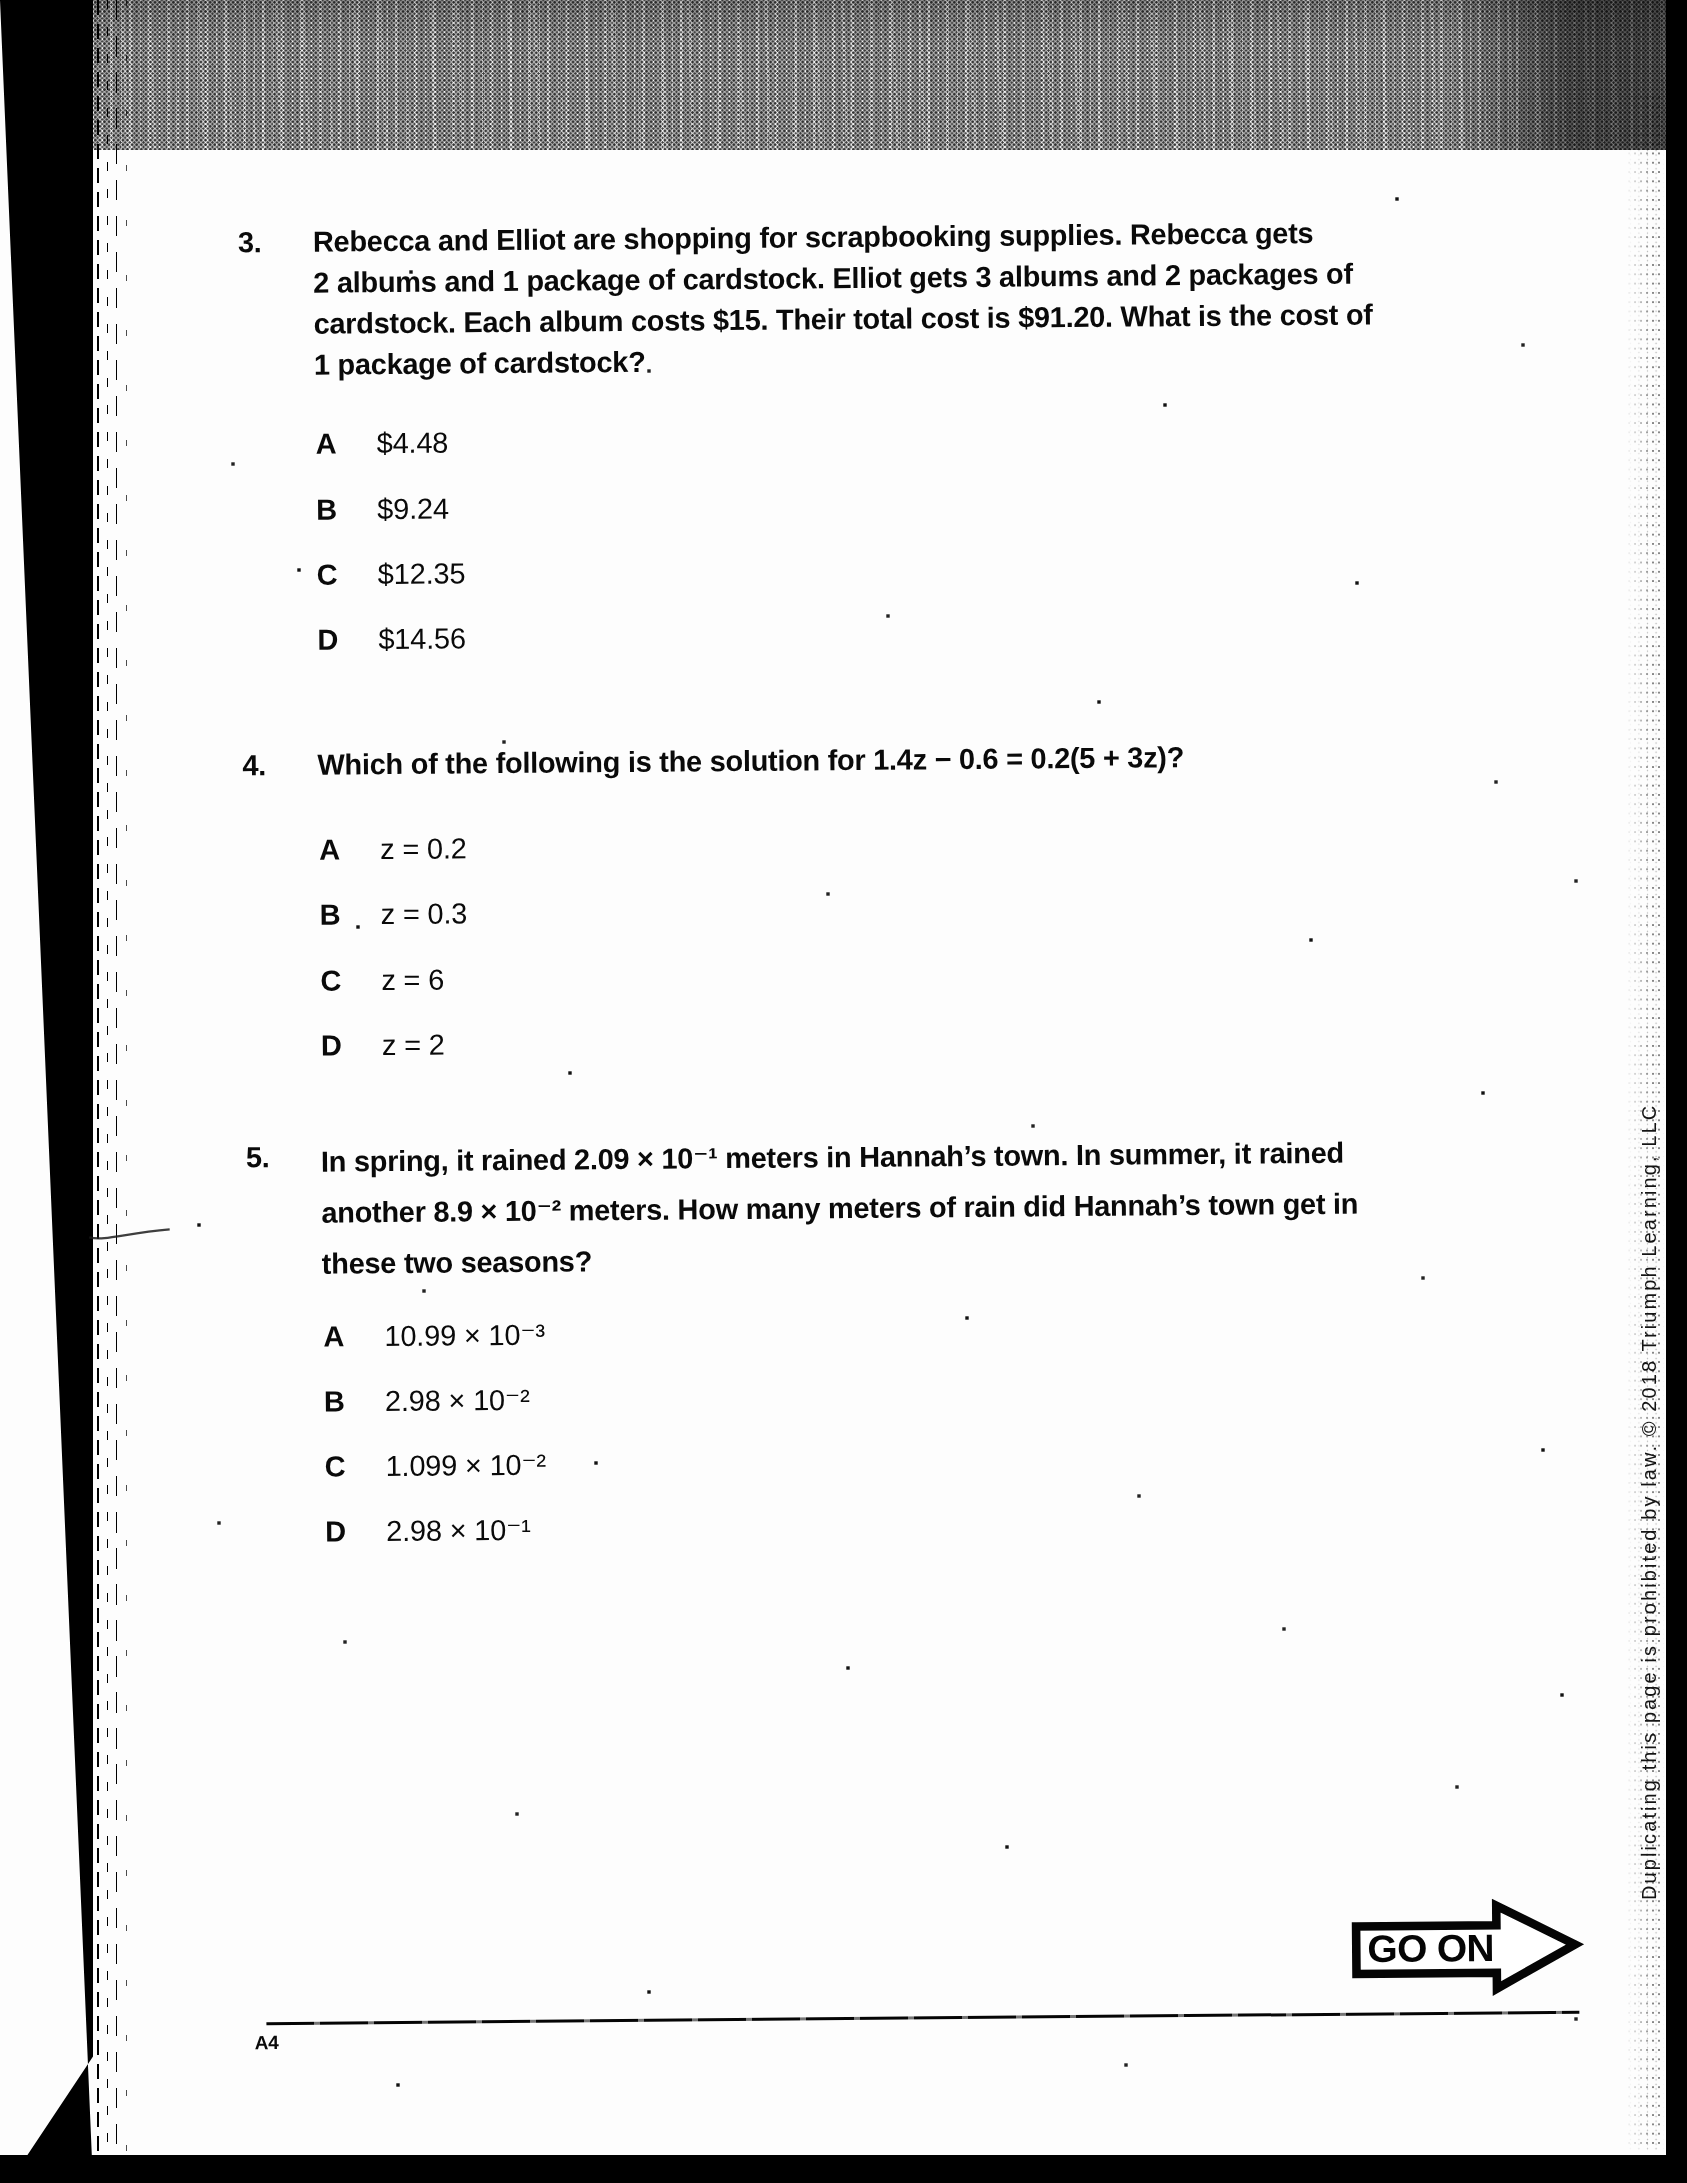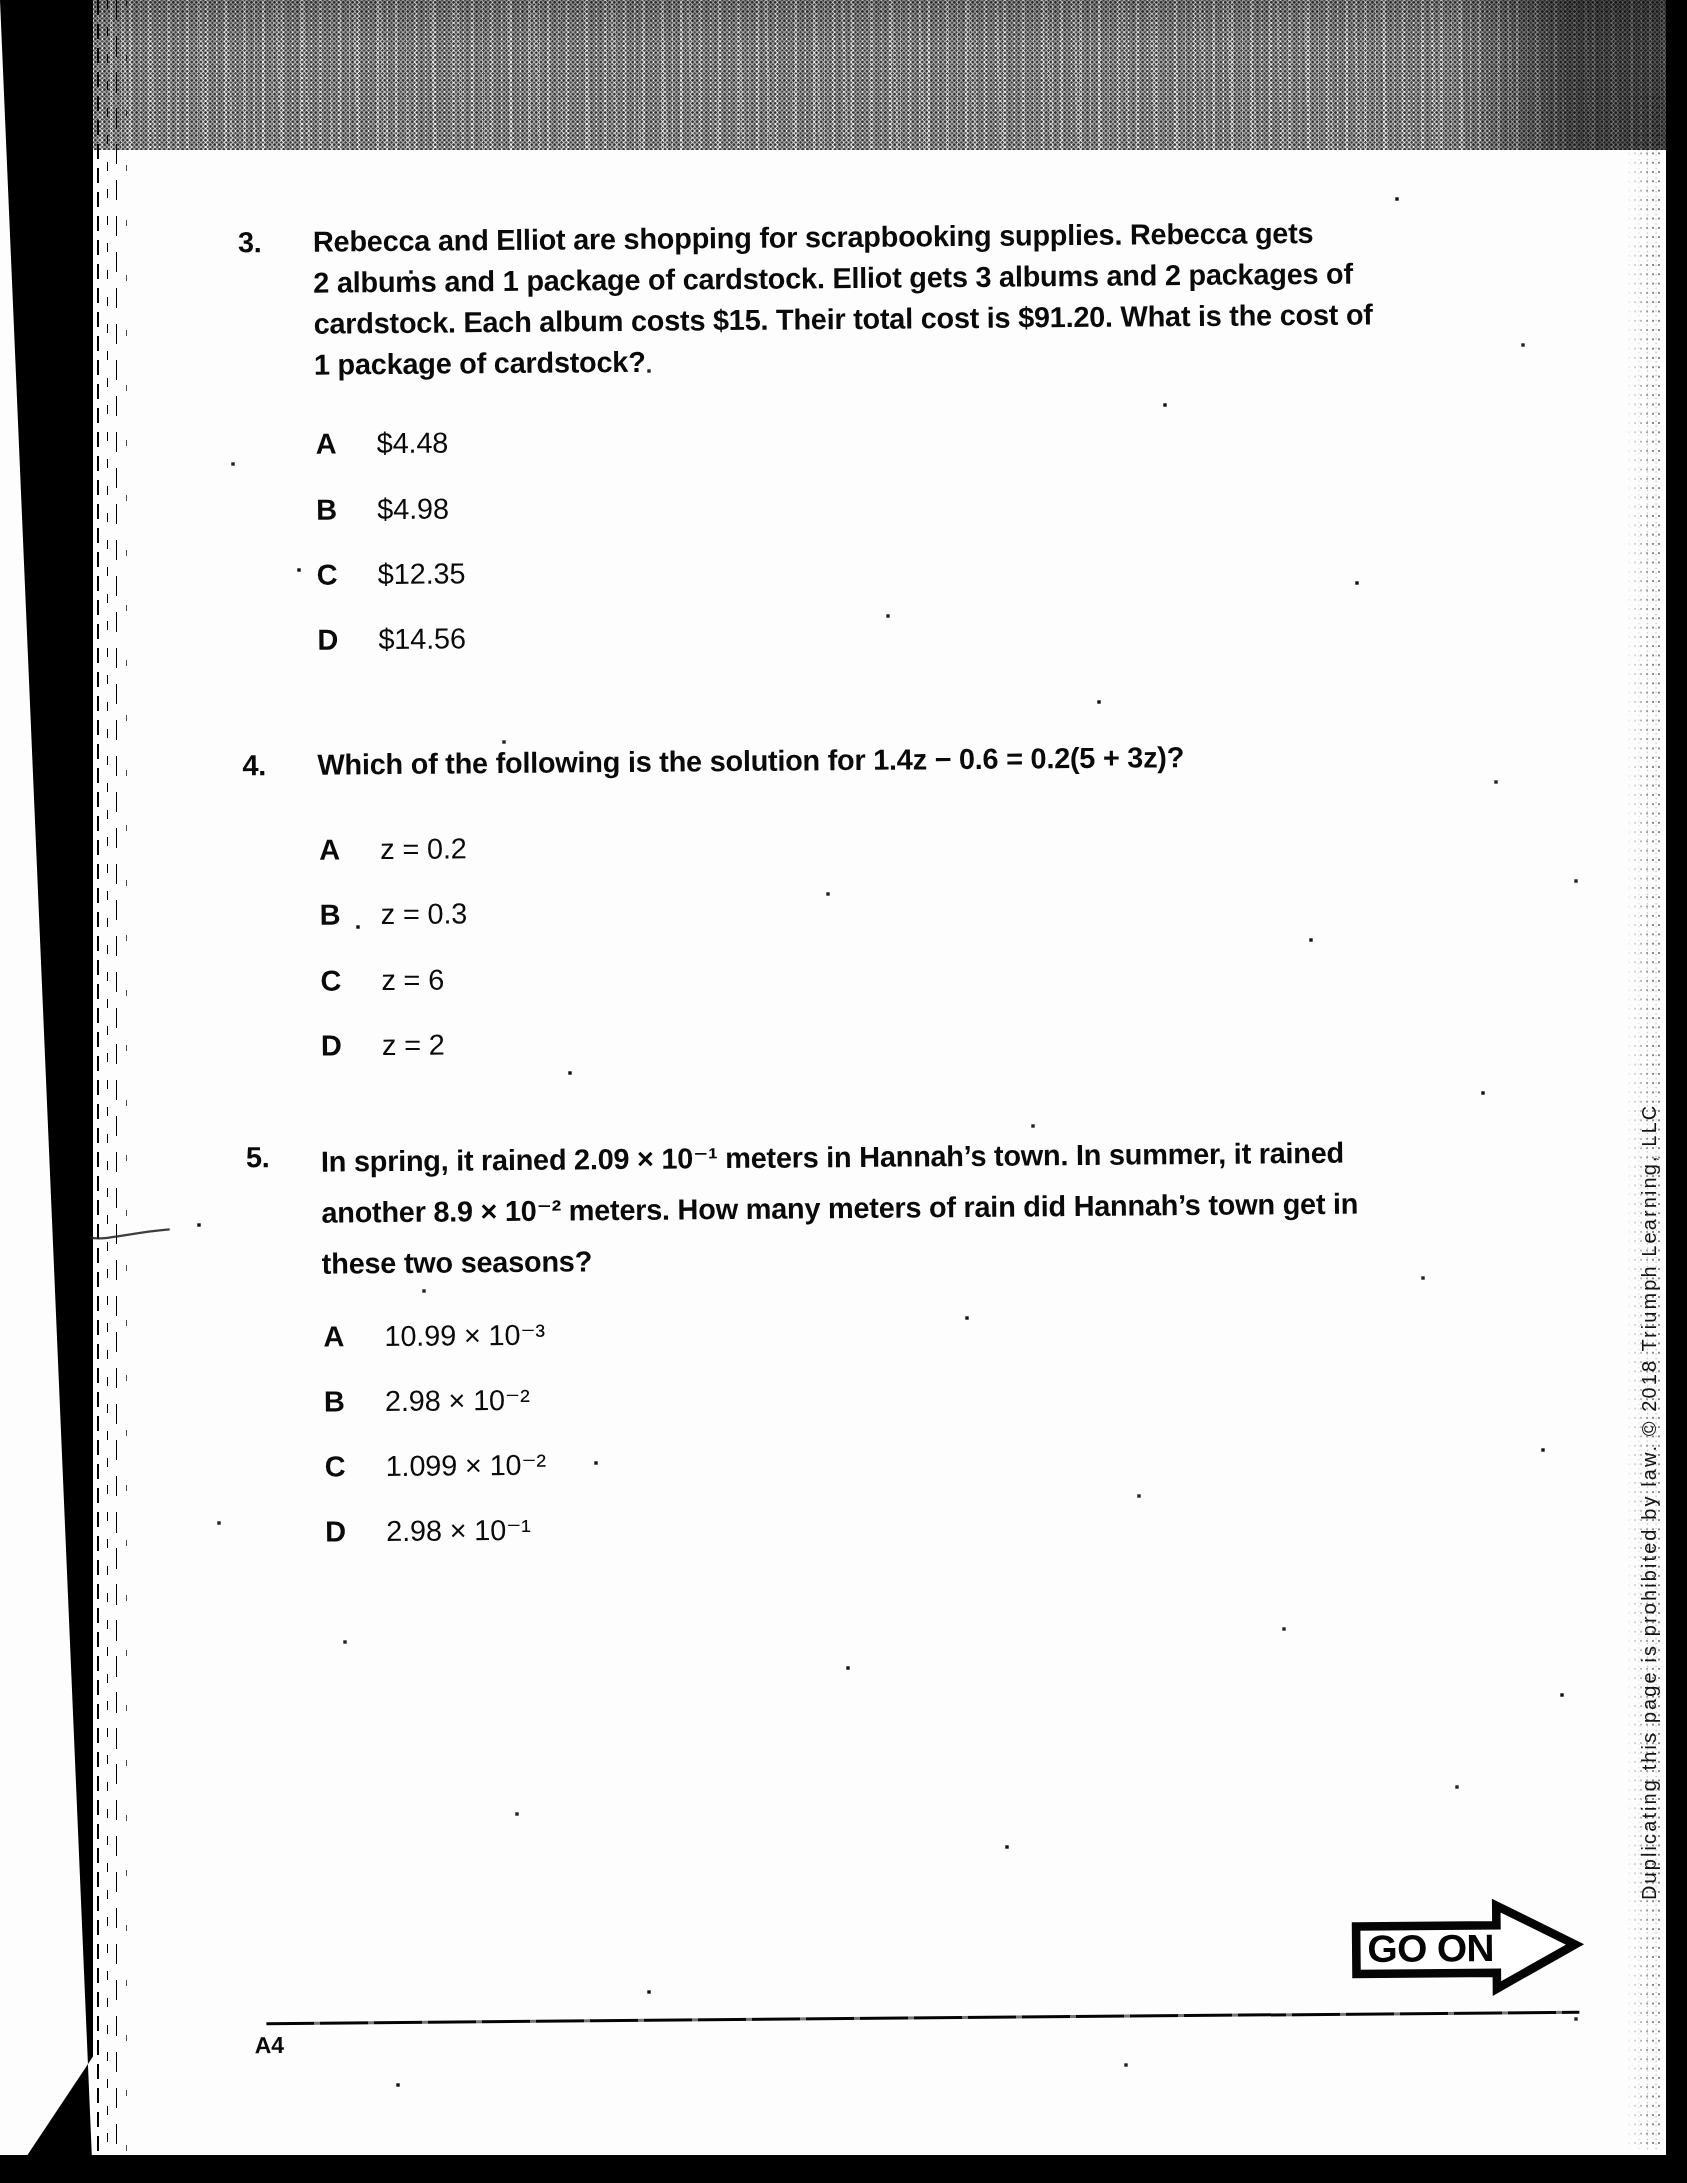--- a/index.html
+++ b/index.html
@@ -67,21 +67,21 @@
   
   .content{position:absolute;inset:0;transform:rotate(-0.5deg);transform-origin:278px 1059px;}
   .qnum{position:absolute;font-size:29px;font-weight:700;line-height:41px;letter-spacing:-0.3px;}
   .stem{position:absolute;font-size:29px;font-weight:700;line-height:41px;letter-spacing:-0.3px;white-space:nowrap;}
   .stem.wide-lead{line-height:51px;}
   .opt{position:absolute;font-size:29px;line-height:41px;white-space:nowrap;}
   .opt .letter{display:inline-block;width:61px;font-weight:700;letter-spacing:-0.3px;}
   .opt .value{font-weight:400;letter-spacing:-0.2px;}
   .rule{position:absolute;left:258px;top:2022px;width:1313px;height:3.3px;
     background-image:repeating-linear-gradient(90deg,#050505 0 48px,rgba(5,5,5,.55) 48px 54px);}
-  .page-label{position:absolute;left:246px;top:2032px;font-size:23px;font-weight:700;}
+  .page-label{position:absolute;left:246px;top:2032px;font-size:19px;font-weight:700;}
   .goon{position:absolute;left:1335px;top:1903px;}
   .copyright-wrap{
     position:absolute;left:1638px;top:1900px;width:1053px;height:25px;
     transform:rotate(-90deg);transform-origin:0 0;
     font-size:20px;font-weight:400;letter-spacing:2.1px;white-space:nowrap;color:#141414;
   }
   .pencil{position:absolute;left:85px;top:1216px;}
 </style>
 </head>
 <body>
@@ -109,21 +109,21 @@
     <div class="stem" style="left:320px;top:222px">
       <div>Rebecca and Elliot are shopping for scrapbooking supplies. Rebecca gets</div>
       <div>2 albums and 1 package of cardstock. Elliot gets 3 albums and 2 packages of</div>
       <div>cardstock. Each album costs $15. Their total cost is $91.20. What is the cost of</div>
       <div>1 package of cardstock?</div>
     </div>
     <div class="opt" style="left:321px;top:424px">
       <span class="letter">A</span><span class="value">$4.48</span>
     </div>
     <div class="opt" style="left:321px;top:490px">
-      <span class="letter">B</span><span class="value">$4.98</span>
+      <span class="letter">B</span><span class="value">$9.24</span>
     </div>
     <div class="opt" style="left:321px;top:555px">
       <span class="letter">C</span><span class="value">$12.35</span>
     </div>
     <div class="opt" style="left:321px;top:620px">
       <span class="letter">D</span><span class="value">$14.56</span>
     </div>
 
     <div class="qnum" style="left:245px;top:745px">4.</div>
     <div class="stem" style="left:320px;top:745px">

